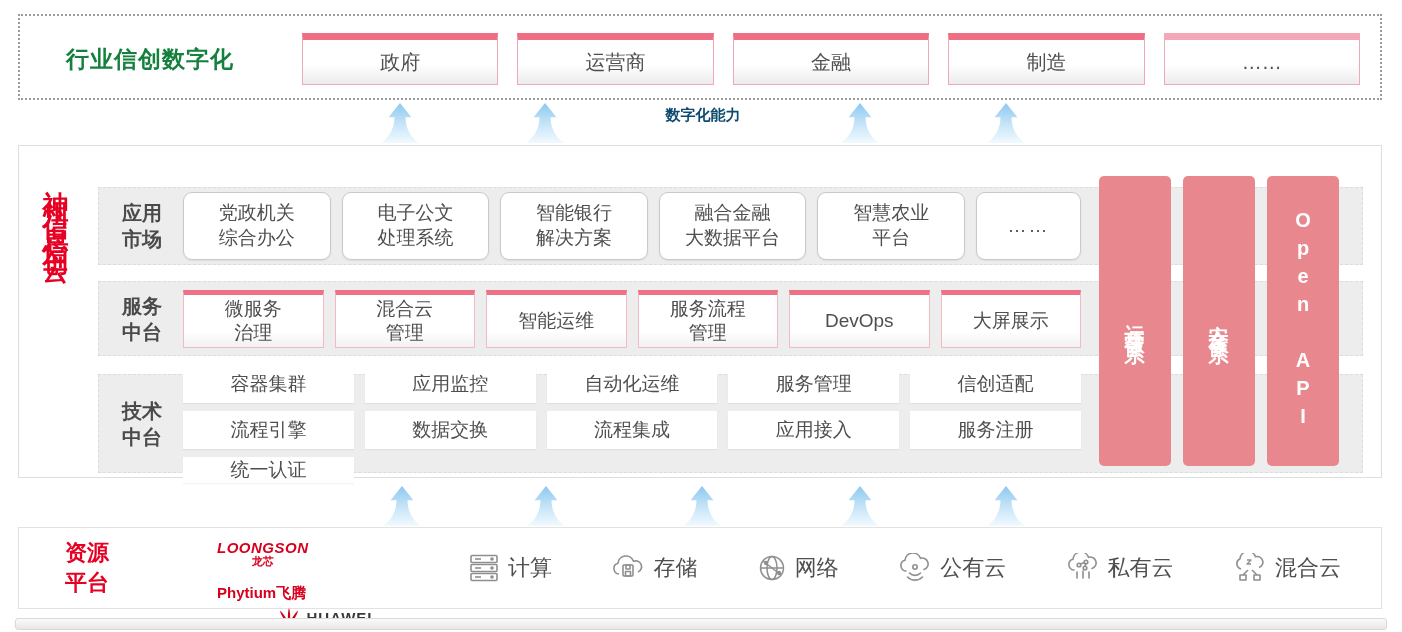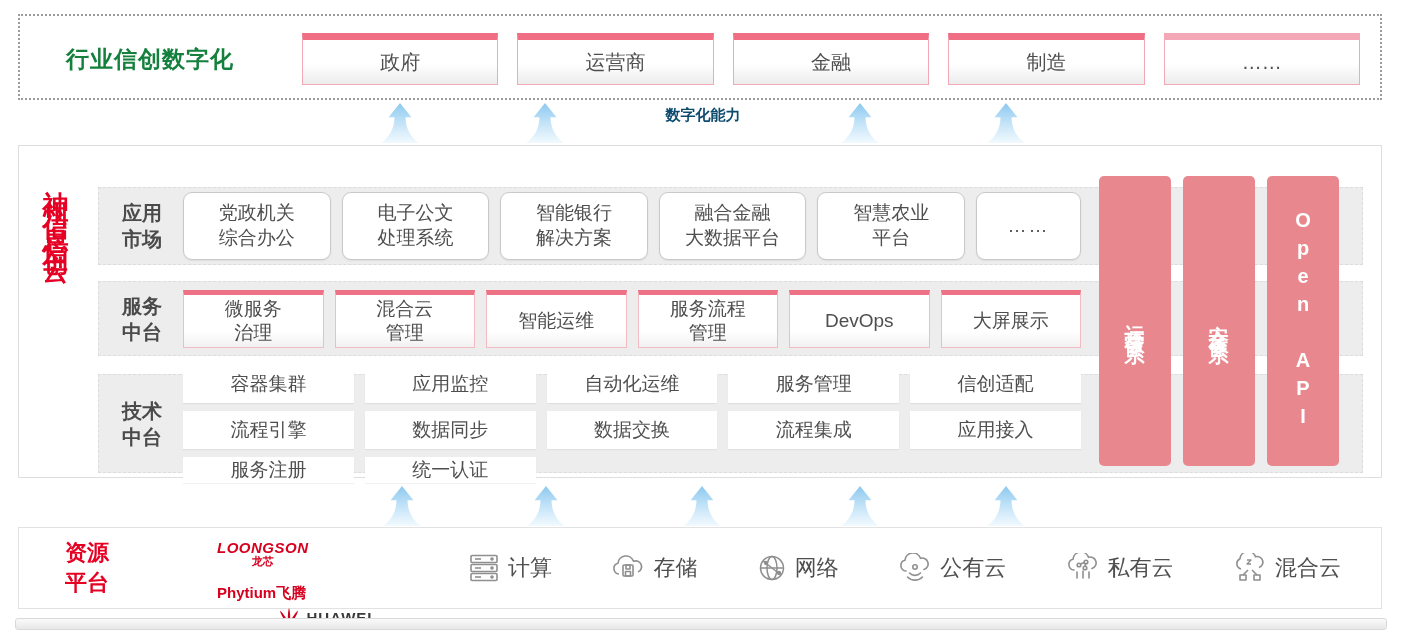--- a/index.html
+++ b/index.html
@@ -159,21 +159,20 @@
   <div class="band-row row-tech">
     <div class="row-label">技术
 中台</div>
     <div class="tech-grid">
       <div class="tech-item">容器集群</div>
       <div class="tech-item">应用监控</div>
       <div class="tech-item">自动化运维</div>
       <div class="tech-item">服务管理</div>
       <div class="tech-item">信创适配</div>
       <div class="tech-item">流程引擎</div>
-      <div class="tech-item">数据同步</div>
       <div class="tech-item">数据交换</div>
       <div class="tech-item">流程集成</div>
       <div class="tech-item">应用接入</div>
       <div class="tech-item">服务注册</div>
       <div class="tech-item">统一认证</div>
     </div>
   </div>
 
   <div class="pillars">
     <div class="pillar">运营体系</div>

